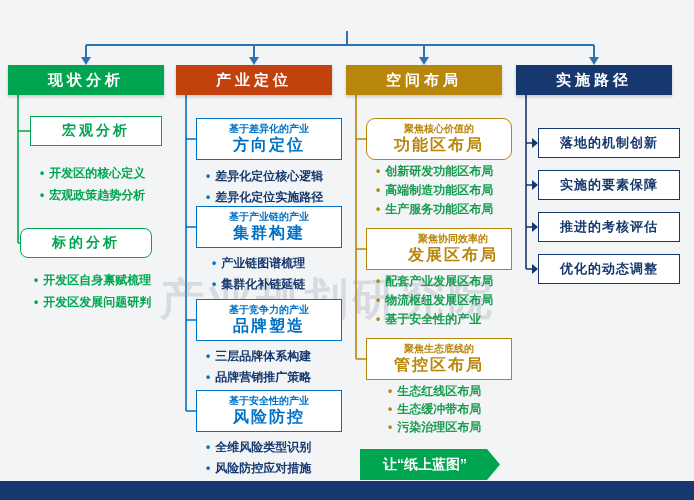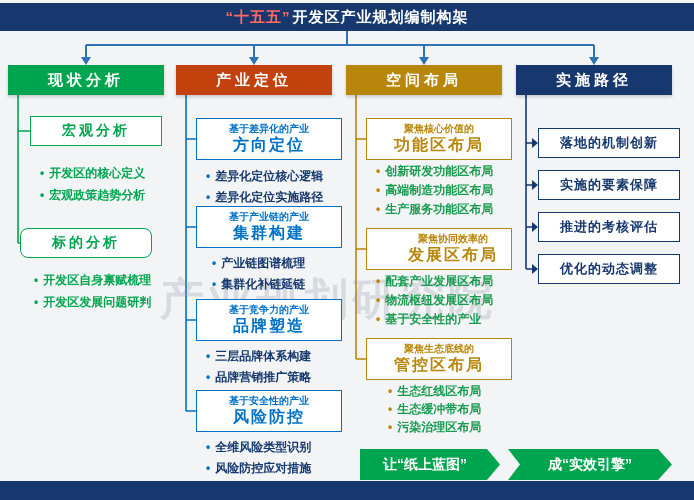--- a/index.html
+++ b/index.html
@@ -71,24 +71,20 @@
     <path d="M356 95 V359 M356 139 H366 M356 249 H366 M356 359 H366" stroke="#B8860B" stroke-width="1.6" fill="none"></path>
     <path d="M526 95 V269 M526 143 H532 M526 185 H532 M526 227 H532 M526 269 H532" stroke="#16386E" stroke-width="1.6" fill="none"></path>
     <polygon points="532,138 532,148 538,143" fill="#16386E"></polygon>
     <polygon points="532,180 532,190 538,185" fill="#16386E"></polygon>
     <polygon points="532,222 532,232 538,227" fill="#16386E"></polygon>
     <polygon points="532,264 532,274 538,269" fill="#16386E"></polygon>
   </svg>
 
   <div class="watermark">产业规划研究院</div>
 
-  <div class="titlebar">
-    <span class="t-prefix">“十五五”</span>
-    <span class="t-rest">开发区产业规划编制构架</span>
-  </div>
 
   <div class="col-header h-green" style="left:8px;">现状分析</div>
   <div class="col-header h-blue" style="left:176px;">产业定位</div>
   <div class="col-header h-gold" style="left:346px;">空间布局</div>
   <div class="col-header h-navy" style="left:516px;">实施路径</div>
 
   <div class="gbox" style="left:30px;top:116px;">宏观分析</div>
   <div class="bullet" style="left:40px;top:167px;">
       <span class="dot d-green">•</span>
       <span class="t-green">开发区的核心定义</span>
@@ -153,21 +149,21 @@
   </div>
   <div class="bullet" style="left:206px;top:441px;">
       <span class="dot d-blue">•</span>
       <span class="t-navy">全维风险类型识别</span>
     </div>
   <div class="bullet" style="left:206px;top:462px;">
       <span class="dot d-blue">•</span>
       <span class="t-navy">风险防控应对措施</span>
     </div>
 
-  <div class="block b-gold" style="left:366px;top:118px;">
+  <div class="block b-gold" style="left:366px;top:118px;border-radius:9px;">
     <div class="block-sub">聚焦核心价值的</div>
     <div class="block-title">功能区布局</div>
   </div>
   <div class="bullet" style="left:376px;top:165px;">
       <span class="dot d-gold">•</span>
       <span class="t-grn2">创新研发功能区布局</span>
     </div>
   <div class="bullet" style="left:376px;top:184px;">
       <span class="dot d-gold">•</span>
       <span class="t-grn2">高端制造功能区布局</span>
@@ -210,17 +206,16 @@
       <span class="dot d-gold">•</span>
       <span class="t-grn2">污染治理区布局</span>
     </div>
 
   <div class="ibox" style="left:538px;top:128px;">落地的机制创新</div>
   <div class="ibox" style="left:538px;top:170px;">实施的要素保障</div>
   <div class="ibox" style="left:538px;top:212px;">推进的考核评估</div>
   <div class="ibox" style="left:538px;top:254px;">优化的动态调整</div>
 
   <div class="banner-left">让“纸上蓝图”</div>
-  <div class="banner-right">成“实效引擎”</div>
 
   <div class="footer"></div>
 
 </div>
 
 </body></html>

